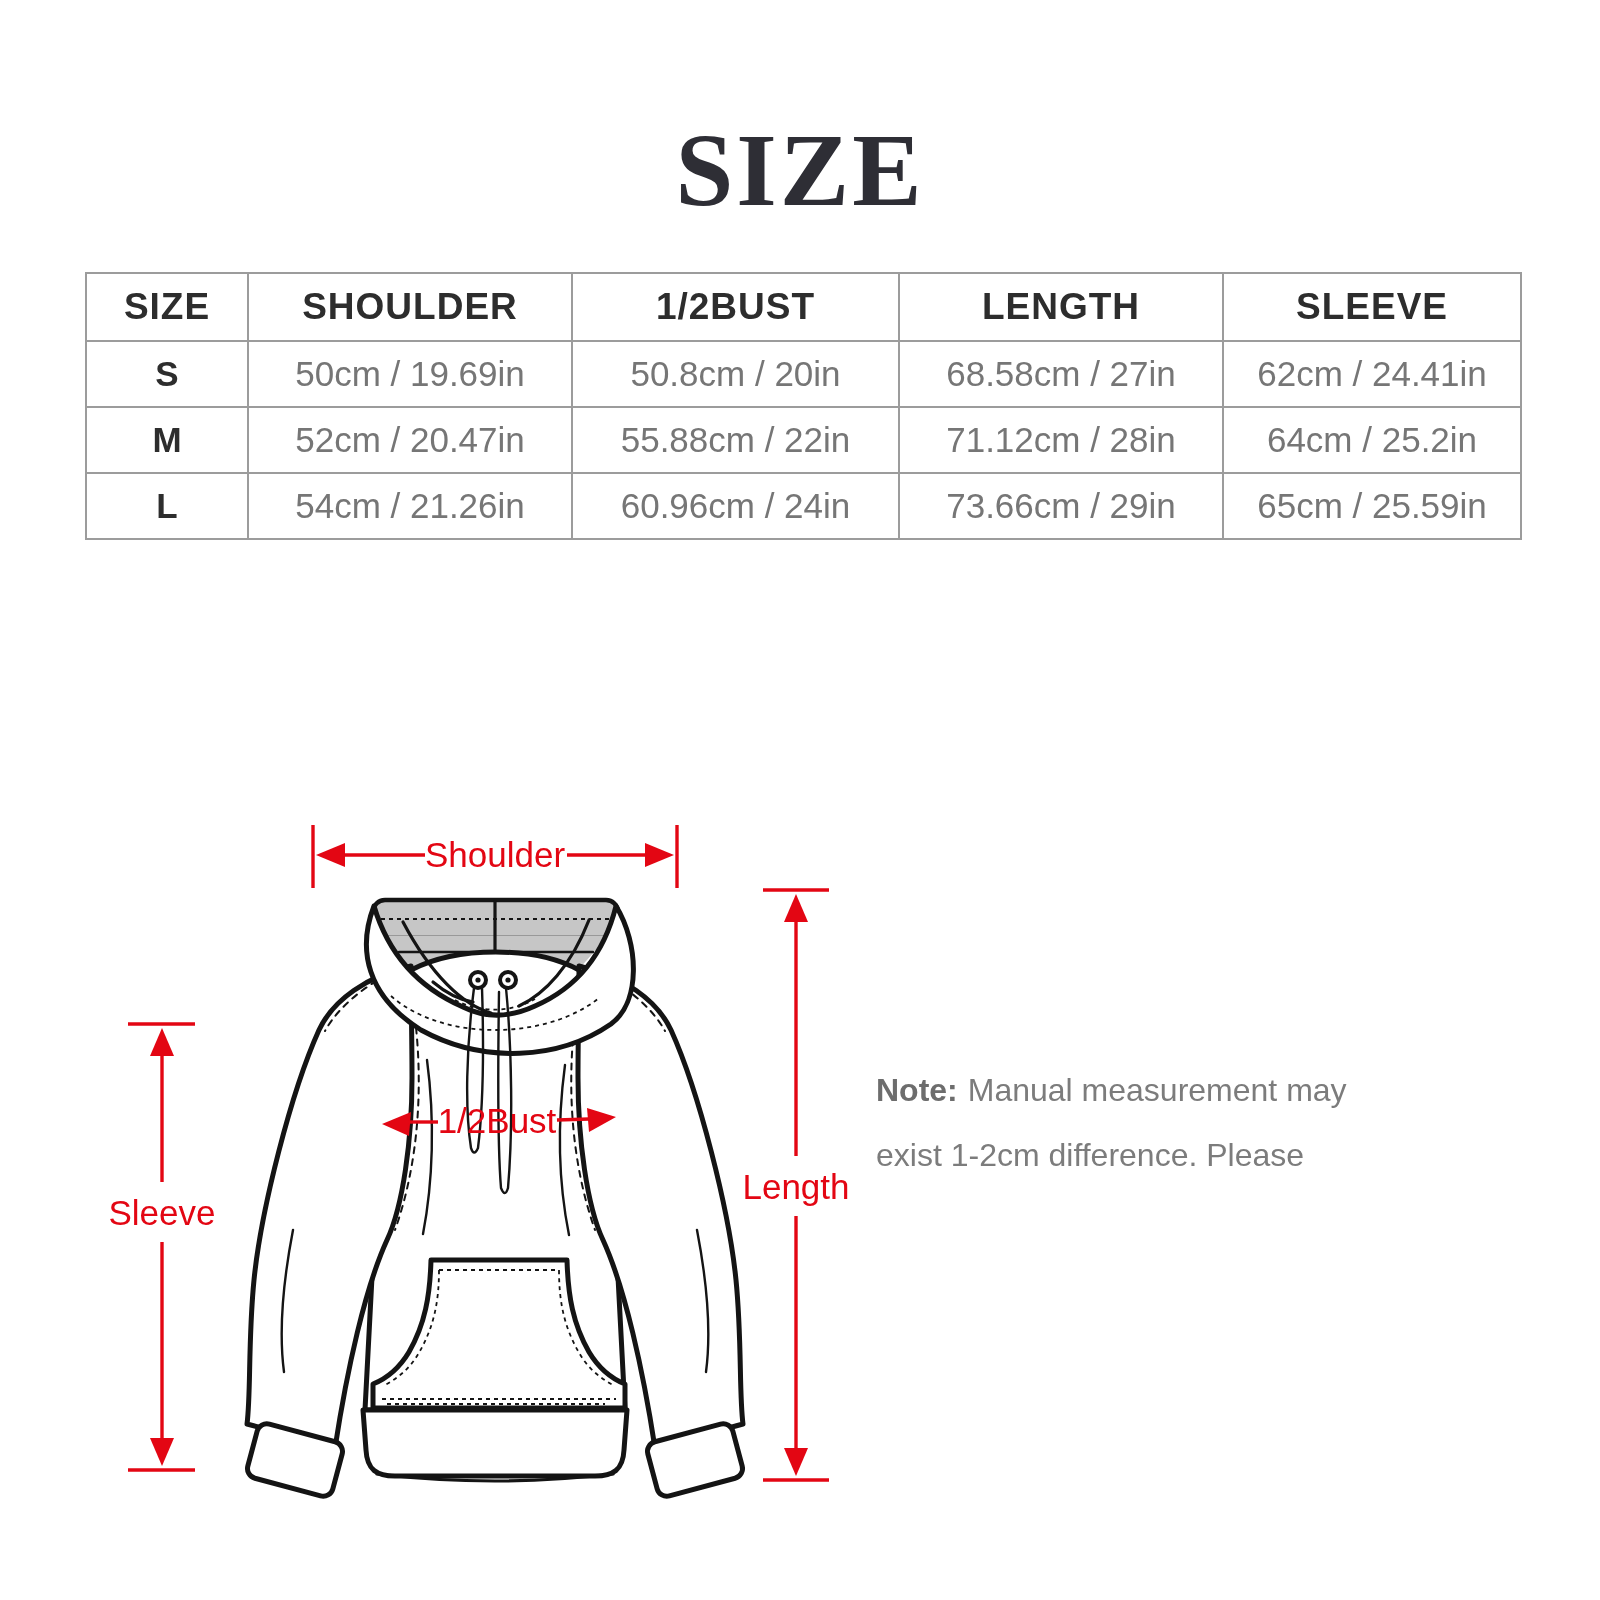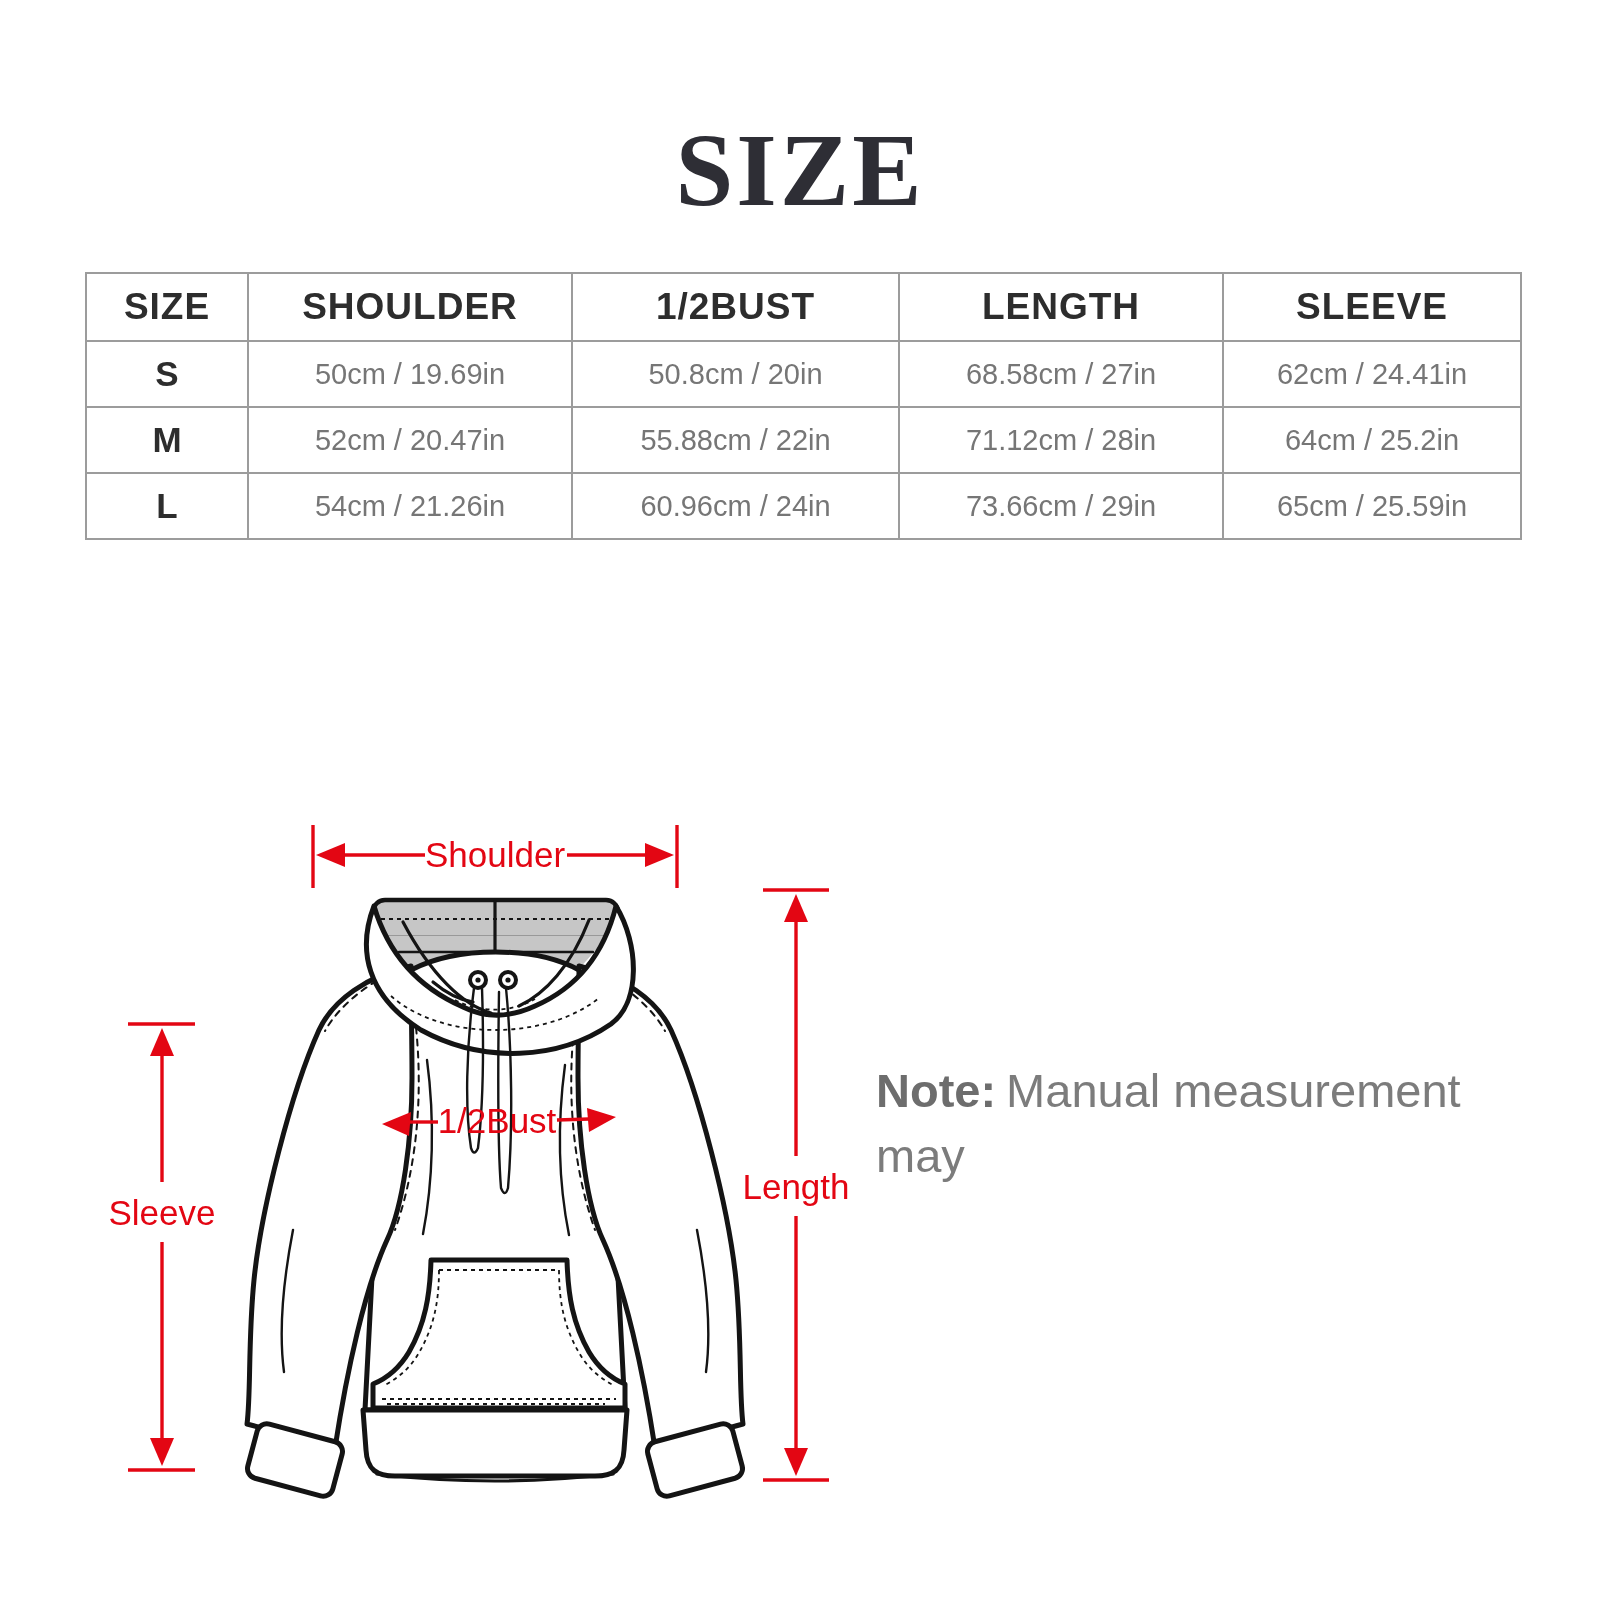--- a/index.html
+++ b/index.html
@@ -22,40 +22,40 @@
     border:2px solid #9c9c9c;text-align:center;vertical-align:middle;
     padding:0;overflow:hidden;white-space:nowrap;
   }
   .size-table thead th{
     height:66px;font-size:37px;font-weight:bold;color:#2d2d2d;letter-spacing:1px;
   }
   .size-table tbody th{
     height:64px;font-size:35px;font-weight:bold;color:#2d2d2d;
   }
   .size-table tbody td{
-    height:64px;font-size:29px;font-weight:normal;color:#767676;
+    height:64px;font-size:35px;font-weight:normal;color:#767676;
   }
   
   .diagram-svg{position:absolute;left:95px;top:810px;}
   .garment{fill:#ffffff;stroke:#141414;stroke-width:5;stroke-linejoin:round;stroke-linecap:round;}
   .garment-thin{fill:none;stroke:#141414;stroke-width:2.4;stroke-linecap:round;}
   .garment-mid{fill:none;stroke:#141414;stroke-width:3.2;stroke-linecap:round;}
   .stitch{fill:none;stroke:#141414;stroke-width:2;stroke-dasharray:6 6;stroke-linecap:round;}
   .stitch-fine{fill:none;stroke:#141414;stroke-width:1.8;stroke-dasharray:4 4;}
   .hood-gray{fill:var(--hood-fill,#c6c6c6);}
   .dim-line{stroke:var(--arrow-color,#e30613);stroke-width:3.4;fill:none;}
   .dim-head{fill:var(--arrow-color,#e30613);stroke:none;}
   .dim-text{
     fill:var(--arrow-color,#e30613);font-family:"Liberation Sans",sans-serif;
     font-size:35px;font-weight:normal;
   }
   
   .note{
     position:absolute;left:876px;top:1058px;width:620px;
-    font-size:47px;line-height:65px;color:#7c7c7c;
+    font-size:32px;line-height:65px;color:#7c7c7c;
   }
   .note-prefix{font-weight:bold;color:#6d6d6d;margin-right:10px;}
 </style>
 </head>
 <body>
 
 <h1 class="page-title">SIZE</h1>
 
 <table class="size-table">
   <colgroup>
@@ -215,13 +215,14 @@
     <line class="dim-line" x1="701" y1="406" x2="701" y2="640"></line>
     <polygon class="dim-head" points="701,666 689,638 713,638"></polygon>
     <line class="dim-line" x1="668" y1="670" x2="734" y2="670"></line>
   </g>
 </svg>
 
 <div class="note">
   <div>
     <span class="note-prefix">Note:</span><span>Manual measurement may</span>
   </div>
+  <div>exist 1-2cm difference. Please</div>
 </div>
 
 </body></html>

